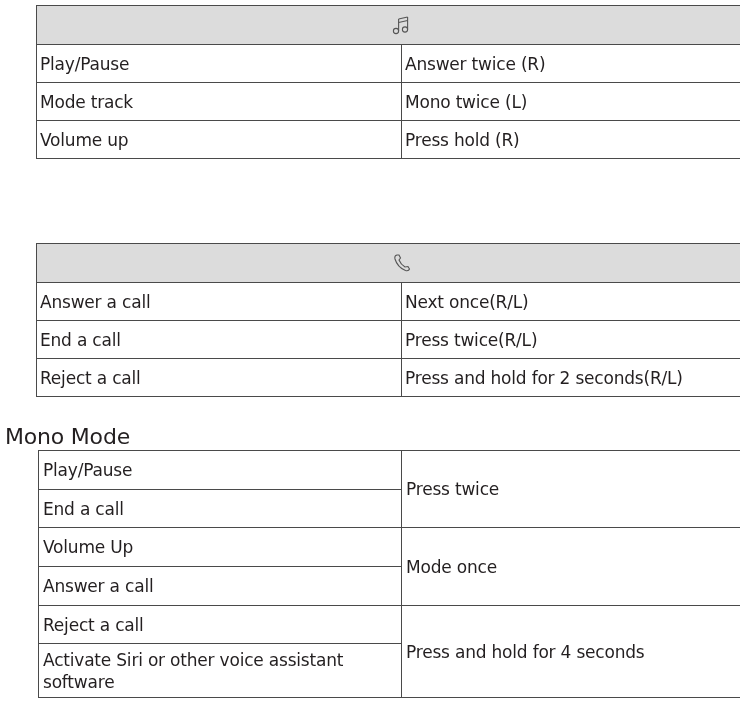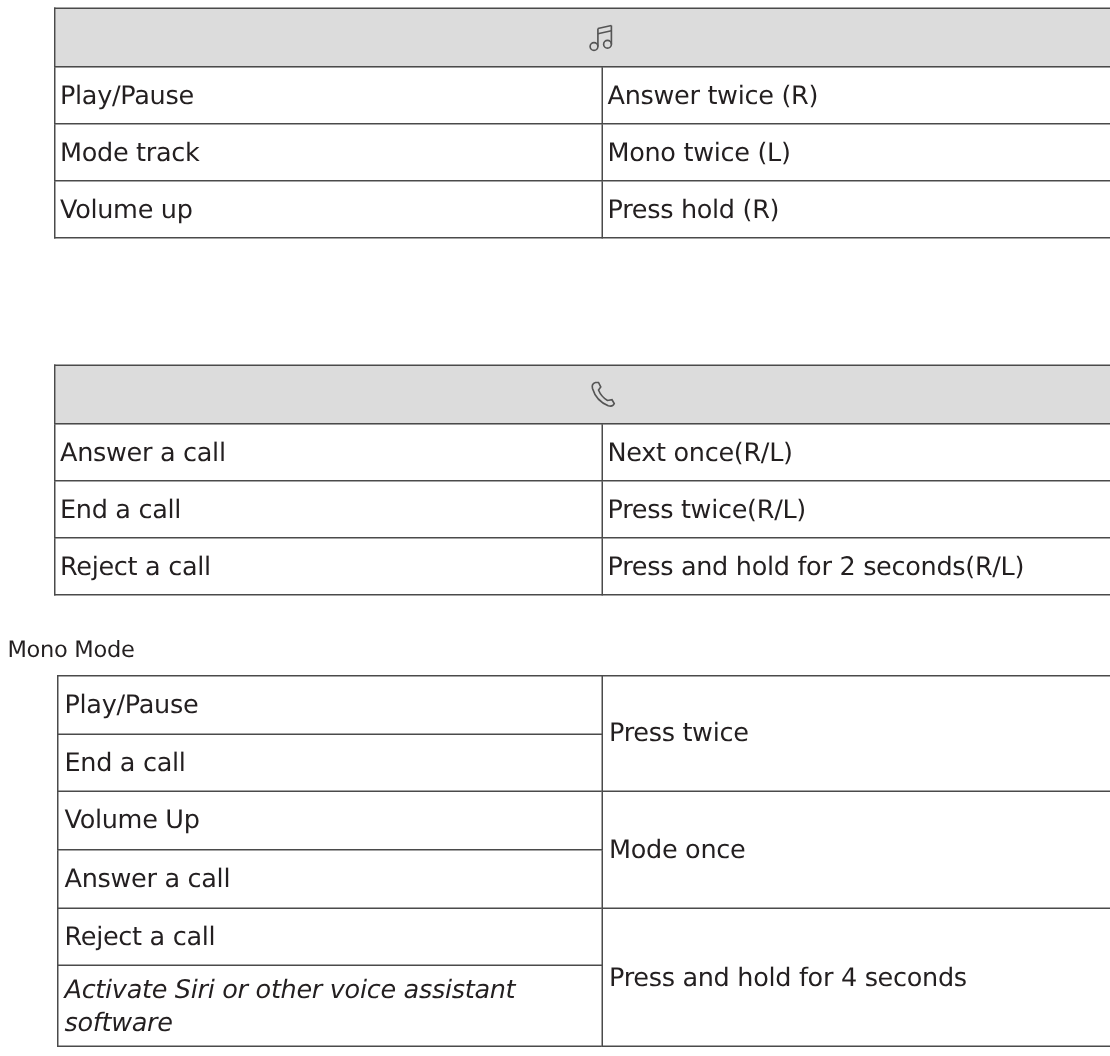--- a/index.html
+++ b/index.html
@@ -16,28 +16,28 @@
       white-space: nowrap; height: 38px; box-sizing: border-box;
     }
     .ctable td.hdr {
       background: #dcdcdc; text-align: center; height: 39px; padding: 0;
     }
     #t1 { left: 4px; top: 5px; width: 731px; }
     #t2 { left: 4px; top: 243px; width: 731px; }
     #t1 col.c1, #t2 col.c1 { width: 365px; }
     #t1 col.c2, #t2 col.c2 { width: 366px; }
     .mono-title {
-      position: absolute; left: 5px; top: 424px; font-size: 15px;
+      position: absolute; left: 5px; top: 424px; font-size: 22px;
       letter-spacing: -0.2px;
     }
     #t3 { left: 6px; top: 450px; width: 727px; }
     #t3 col.c1 { width: 363px; }
     #t3 col.c2 { width: 364px; }
     #t3 td { height: 38.7px; padding-left: 4px; }
-    #t3 td.multi { white-space: normal; line-height: 22px; height: 54px; padding-top: 0; font-style: italic; }
+    #t3 td.multi { white-space: normal; line-height: 22px; height: 54px; padding-top: 0; }
     .icon svg { display: block; margin: 0 auto; }
   </style>
 </head>
 <body>
 
 <table class="ctable" id="t1">
   <colgroup>
       <col class="c1">
       <col class="c2">
     </colgroup>

